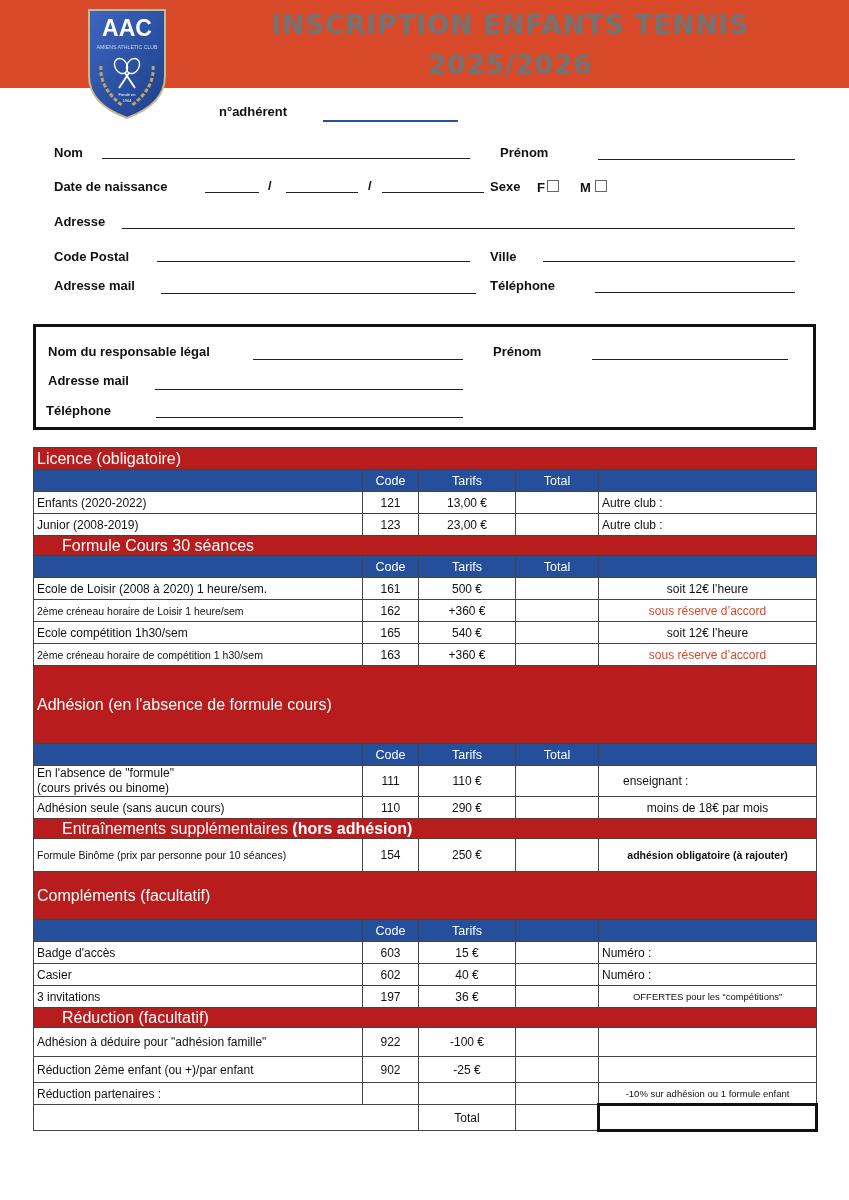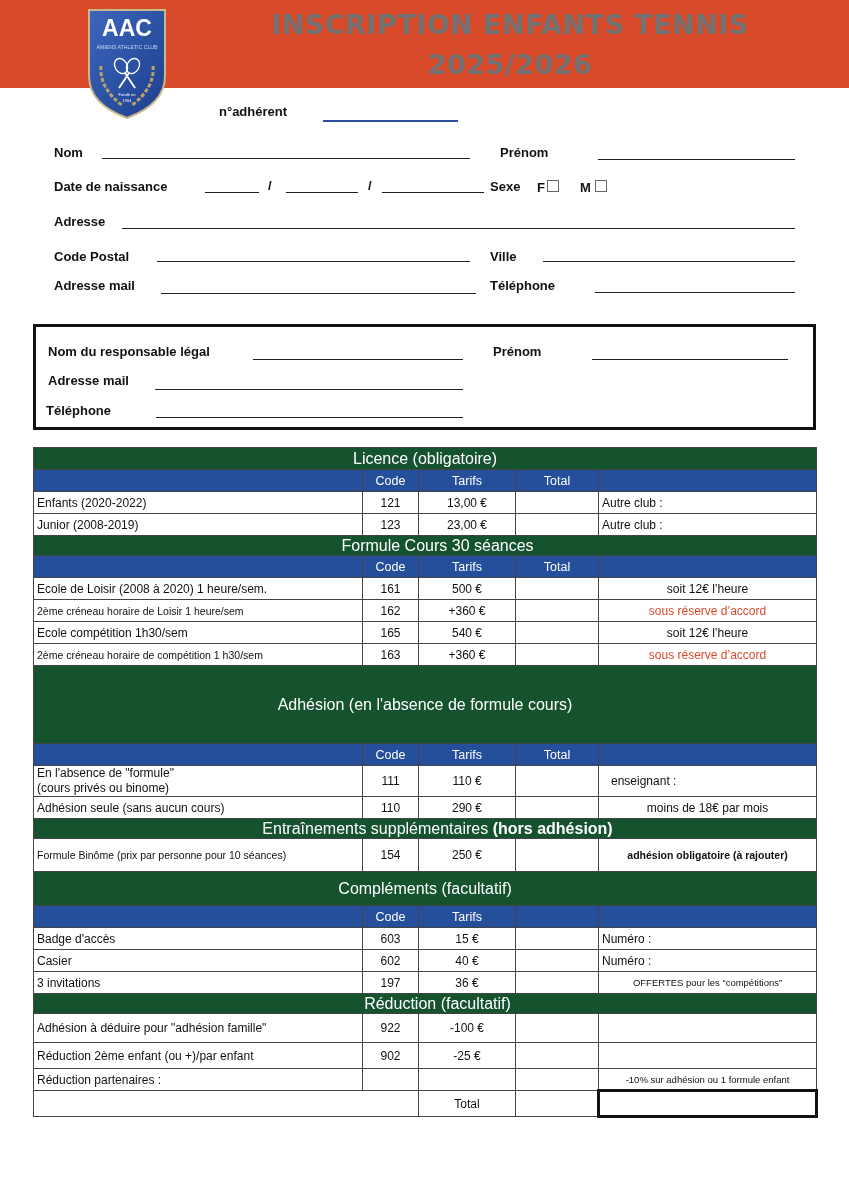--- a/index.html
+++ b/index.html
@@ -18,21 +18,21 @@
   .adherent-line { position: absolute; left: 323px; top: 120px; width: 135px; border-bottom: 2px solid #2a4fa0; }
 
   .f-label { position: absolute; font-size: 13px; font-weight: bold; white-space: nowrap; }
   .f-line { position: absolute; border-bottom: 1px solid #222; height: 0; }
   .cb { position: absolute; width: 12px; height: 12px; border: 1px solid #666; background: #fff; }
 
   .resp-box { position: absolute; left: 33px; top: 324px; width: 783px; height: 106px; border: 3px solid #111; }
 
   table.tarifs { position: absolute; left: 33px; top: 447px; width: 783px; border-collapse: collapse; font-size: 12px; table-layout: fixed; }
   table.tarifs td { border: 1px solid #444; padding: 0 3px; height: 22px; white-space: nowrap; overflow: hidden; }
-  .sec td { background: #14532d; color: #fff; text-align: center; font-size: 16px; height: 30px; }
+  .sec td { background: #b91c1c; color: #fff; font-size: 16px; height: 30px; }
   .sec.tall td { height: 78px; }
   .sec.mid td { height: 20px; padding-left: 28px; }
   .hdr td { background: #254f9b; color: #fff; text-align: center; font-size: 12.5px; height: 19px; }
   .c { text-align: center; }
   .red { color: #d84a2a; }
   .small { font-size: 10.5px; }
   .tiny { font-size: 9.5px; }
   .tall-row td { height: 35px; }
   .mr td { height: 24px; }
   .grand-total { border: 3px solid #111 !important; }
@@ -193,42 +193,42 @@
     <td></td>
   </tr>
   <tr class="tall-row">
     <td style="line-height:15px;">
       <div>En l'absence de "formule"</div>
       <div>(cours privés ou binome)</div>
     </td>
     <td class="c">111</td>
     <td class="c">110 €</td>
     <td></td>
-    <td style="padding-left:12px;">enseignant :</td>
+    <td style="padding-left:24px;">enseignant :</td>
   </tr>
   <tr class="mr">
     <td>Adhésion seule (sans aucun cours)</td>
     <td class="c">110</td>
     <td class="c">290 €</td>
     <td></td>
     <td class="c">moins de 18€ par mois</td>
   </tr>
 
   <tr class="sec mid">
     <td colspan="5"><span>Entraînements supplémentaires </span><span class="b">(hors adhésion)</span></td>
   </tr>
   <tr style="height:33px;">
     <td class="small">Formule Binôme (prix par personne pour 10 séances)</td>
     <td class="c">154</td>
     <td class="c">250 €</td>
     <td></td>
     <td class="c small b">adhésion obligatoire (à rajouter)</td>
   </tr>
 
-  <tr class="sec" style="height:34px;">
+  <tr class="sec" style="height:48px;">
         <td colspan="5">Compléments (facultatif)</td>
       </tr>
   <tr class="hdr">
     <td></td>
     <td>Code</td>
     <td>Tarifs</td>
     <td></td>
     <td></td>
   </tr>
   <tr class="mr">

